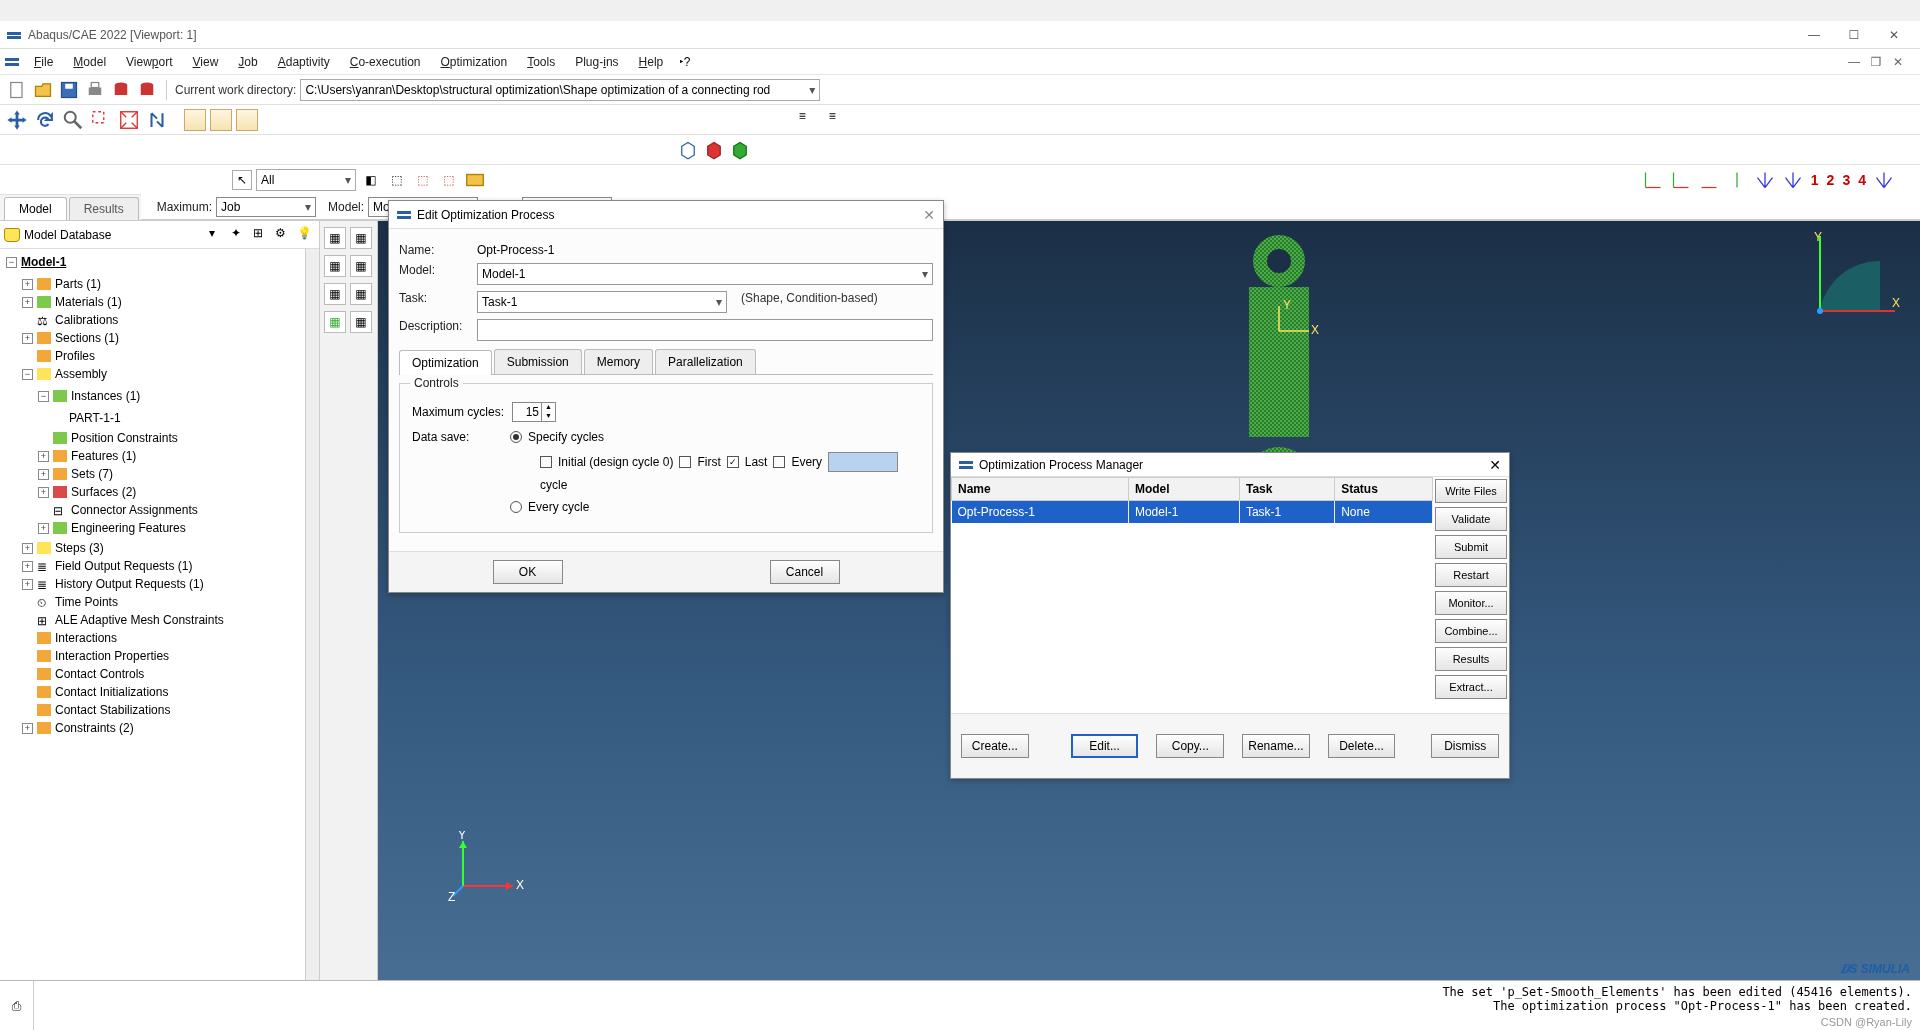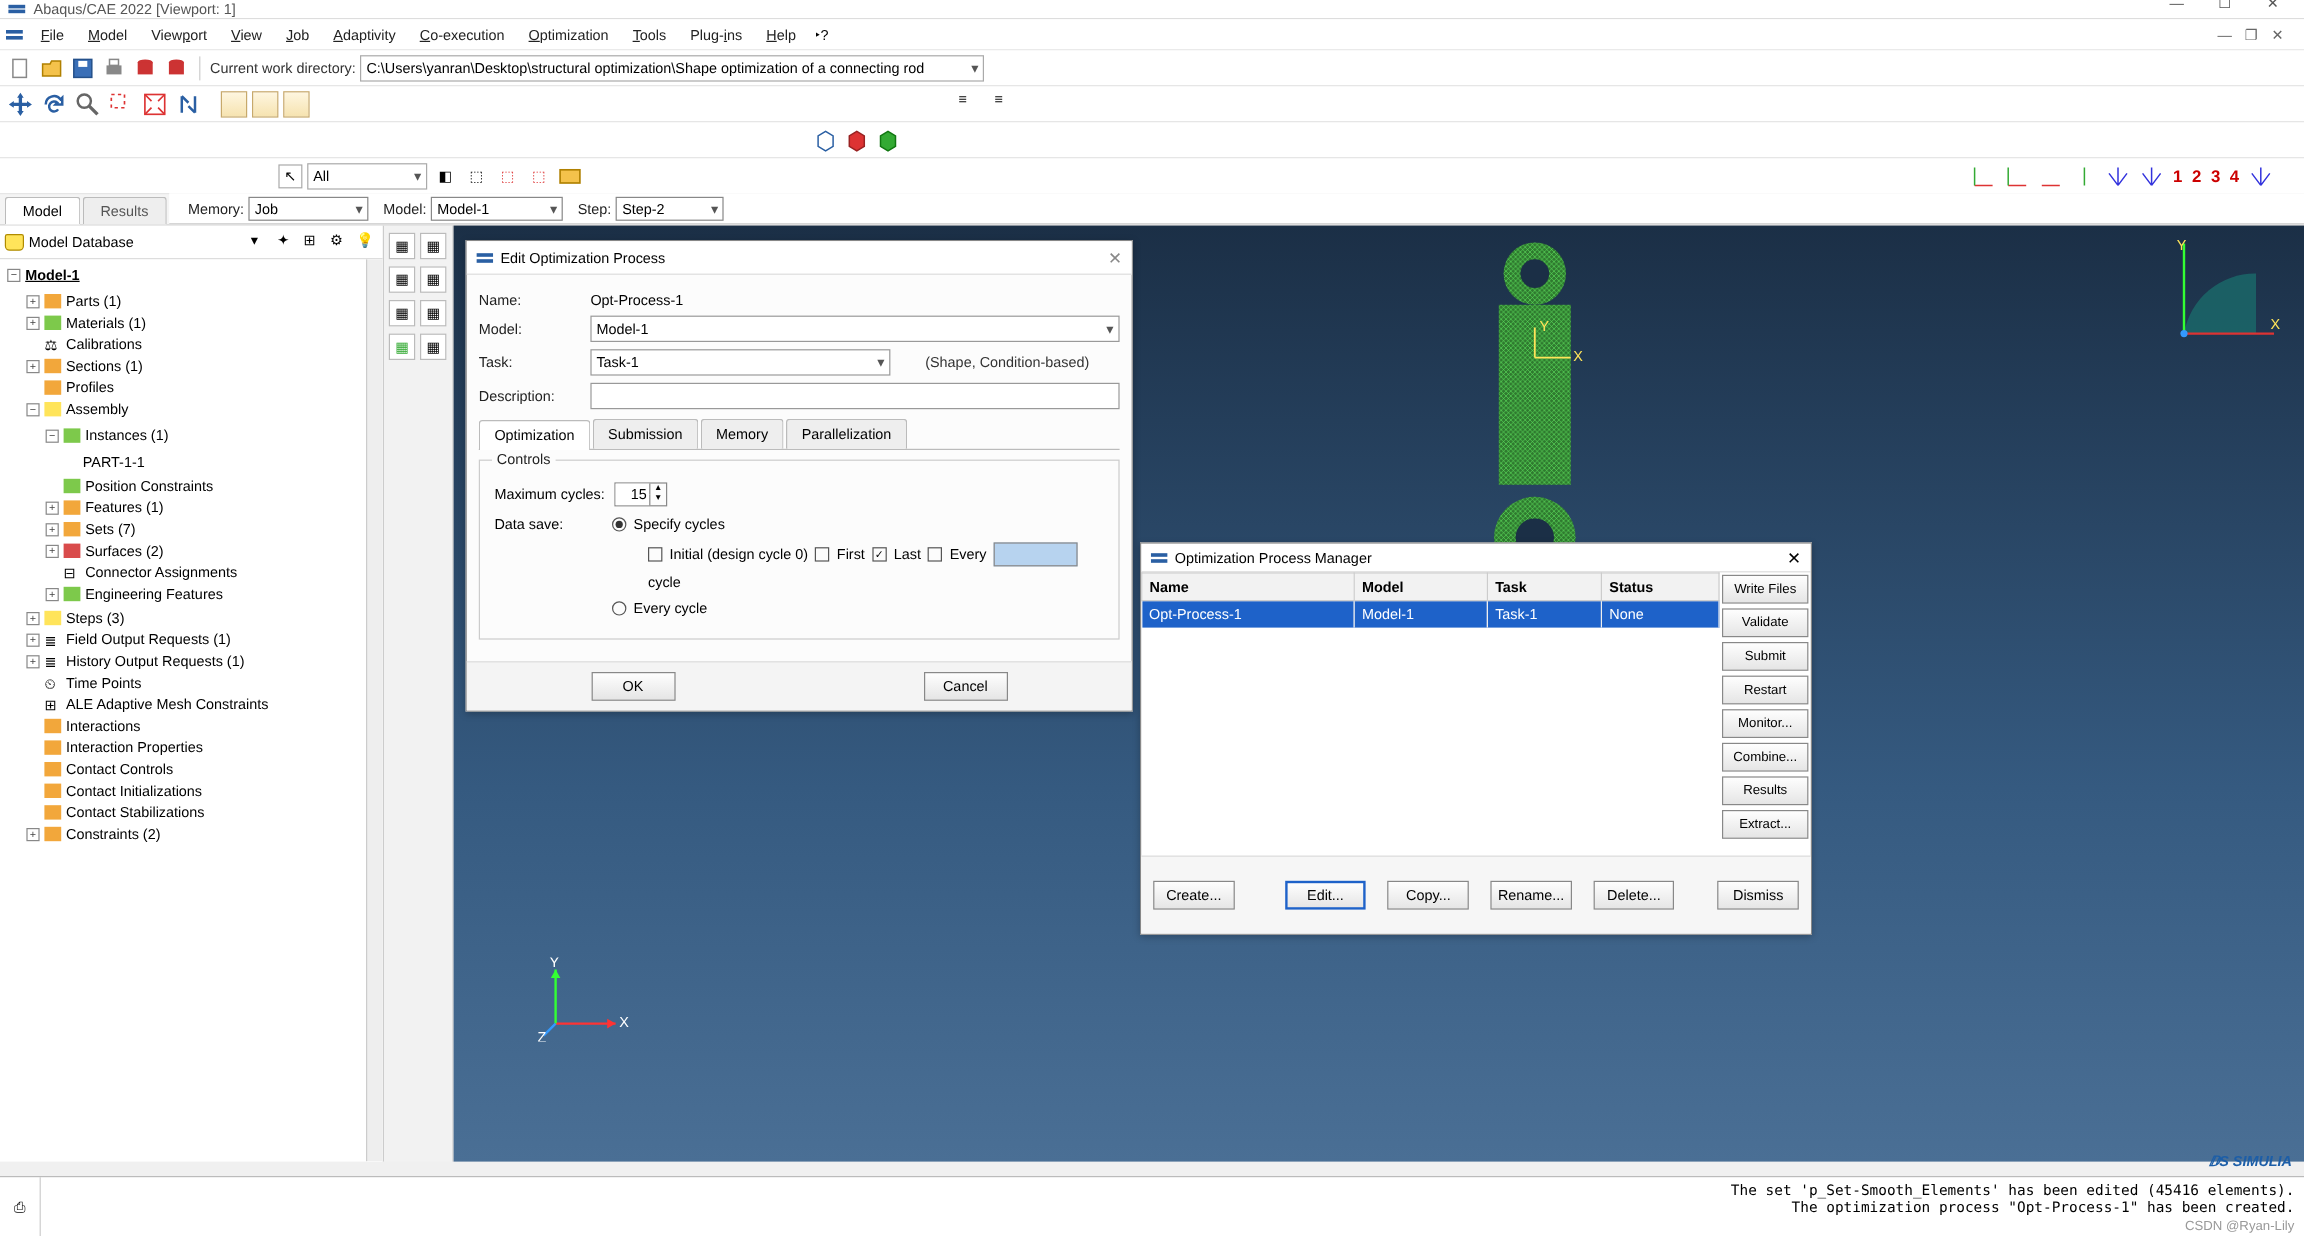--- a/index.html
+++ b/index.html
@@ -1,19 +1,19 @@
 <!DOCTYPE html>
 <html><head>
 <meta charset="utf-8">
 <style>
 * { box-sizing: border-box; margin: 0; padding: 0; font-family: "Segoe UI", Tahoma, sans-serif; font-size: 12px; }
 body { background: #f0f0f0; width: 1920px; height: 1030px; overflow: hidden; position: relative; }
 
 
-.titlebar { height: 16px; background: #fff; display: flex; align-items: flex-end; padding: 0 6px; color: #555; border-bottom: 1px solid #ddd; }
+.titlebar { height: 28px; background: #fff; display: flex; align-items: center; padding: 0 6px; color: #555; border-bottom: 1px solid #ddd; margin-top: 21px; }
 .titlebar .app-icon { width: 16px; height: 16px; margin-right: 6px; }
 .titlebar .title { flex: 1; }
 .titlebar .win-btn { width: 40px; height: 24px; display: flex; align-items: center; justify-content: center; color: #555; }
 
 
 .menubar { height: 26px; background: #fff; display: flex; align-items: center; padding: 0 4px; border-bottom: 1px solid #e5e5e5; }
 .menubar .mnu { padding: 4px 10px; color: #222; }
 .menubar .mnu u { text-decoration: underline; }
 .menubar .help-cursor { margin-left: 6px; }
 .menubar .spacer { flex:1; }
@@ -88,21 +88,21 @@
 .viewport .part { position:absolute; left:50%; top:10px; transform:translateX(70px); width:120px; height:300px;}
 .viewport .triad-big { position:absolute; top:10px; right:20px; width:100px; height:100px;}
 .viewport .corner-axis { position:absolute; bottom:100px; left:70px; }
 
 
 .dlg-edit { position:absolute; left:388px; top:200px; width:556px; background:#fcfcfc; border:1px solid #888; box-shadow:0 2px 6px rgba(0,0,0,.25);}
 .dlg-edit .dlg-title { height:28px; display:flex; align-items:center; padding:0 8px; background:#fff; border-bottom:1px solid #ddd;}
 .dlg-edit .dlg-title .ico{width:14px;height:14px;margin-right:6px;}
 .dlg-edit .dlg-title .x { margin-left:auto; color:#888; font-size:14px;}
 .dlg-edit .body { padding:8px 10px;}
-.dlg-edit .frow { display:flex; align-items:center; margin:6px 0; gap:23px;}
+.dlg-edit .frow { display:flex; align-items:flex-start; margin:6px 0; gap:8px;}
 .dlg-edit .frow label { width:70px; color:#222;}
 .dlg-edit .tbox { flex:1; height:22px; border:1px solid #999; background:#fff; padding:0 4px; display:flex; align-items:center;}
 .dlg-edit .tbox .dd{margin-left:auto;color:#555;}
 .dlg-edit .tasknote { color:#333; margin-left:6px;}
 .dlg-edit .tabsrow { display:flex; border-bottom:1px solid #bbb; margin-top:8px;}
 .dlg-edit .tabsrow .dtab { padding:5px 12px; border:1px solid #bbb; border-bottom:none; margin-right:2px; background:#eee; border-radius:3px 3px 0 0;}
 .dlg-edit .tabsrow .dtab.active { background:#fff; position:relative; top:1px;}
 .dlg-edit .ctrl-group { border:1px solid #ccc; margin:8px 0 10px; padding:10px 12px; position:relative;}
 .dlg-edit .ctrl-group .legend { position:absolute; top:-8px; left:10px; background:#fcfcfc; padding:0 4px; color:#222;}
 .dlg-edit .crow { display:flex; align-items:center; gap:8px; margin:8px 0;}
@@ -325,21 +325,21 @@
         </svg></span>
   </div>
 </div>
 
 <div class="midrow">
   <div class="tabs">
     <div class="tab">Model</div>
     <div class="tab inactive">Results</div>
   </div>
   <div class="modrow">
-    <label>Memory:</label>
+    <label>Maximum:</label>
     <div class="combo" style="min-width:100px;">
         <span>Job</span>
         <span class="dd">▾</span>
       </div>
     <label>Model:</label>
     <div class="combo" style="min-width:110px;">
         <span>Model-1</span>
         <span class="dd">▾</span>
       </div>
     <label>Step:</label>

